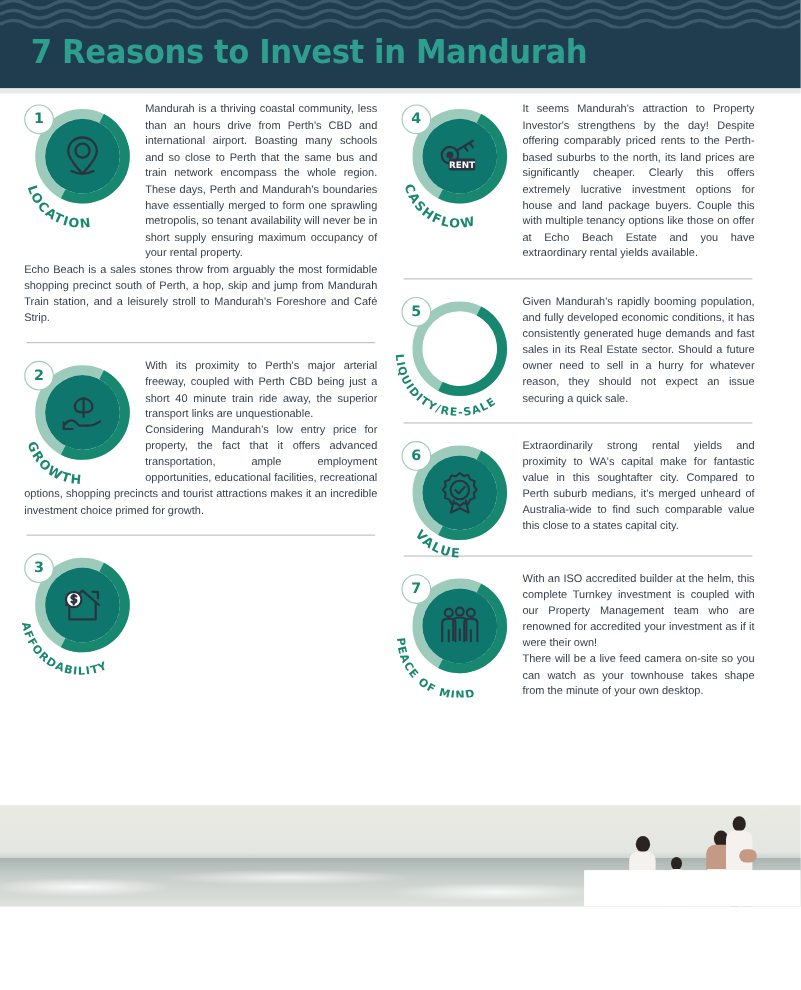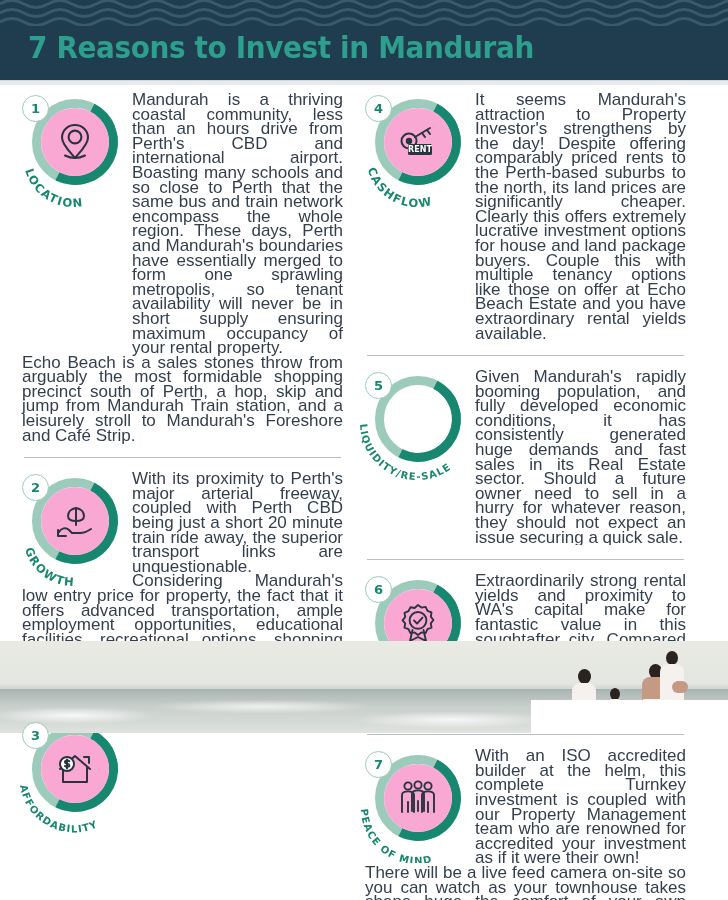--- a/index.html
+++ b/index.html
@@ -2,21 +2,21 @@
 <html><head>
 <meta charset="utf-8">
 <style>
   * { box-sizing: border-box; margin: 0; padding: 0; }
   html, body {
     width: 728px; height: 900px;
     background: #ffffff;
     font-family: "Liberation Sans", sans-serif;
     overflow: hidden;
   }
-  .page { position: relative; width: 728px; height: 733px; background:#fff; }
+  .page { position: relative; width: 728px; height: 824px; background:#fff; }
 
   
   .header {
     position: relative;
     height: 80px;
     background: #1f3d4f;
     overflow: hidden;
   }
   .waves {
     position: absolute; top: 0; left: 0; width: 100%; height: 26px;
@@ -66,21 +66,21 @@
     position: absolute; left: 10px; top: 4px;
     width: 86px; height: 86px; border-radius: 50%;
     border: 9px solid transparent;
     border-right-color: #17876f;
     border-bottom-color: #17876f;
     transform: rotate(-18deg);
   }
   .ring-inner {
     position: absolute; left: 19px; top: 13px;
     width: 68px; height: 68px; border-radius: 50%;
-    background: #f9a8d4;
+    background: #0f766e;
     display: flex; align-items: center; justify-content: center;
   }
   .ring-inner svg { display:block; }
   .num {
     position: absolute; left: 0px; top: 0px;
     width: 27px; height: 27px; border-radius: 50%;
     background: #fff; border: 1.4px solid #9ccabb;
     color: #17876f; font-size: 13px; font-weight: 700;
     display: flex; align-items: center; justify-content: center;
     font-family: "DejaVu Sans", sans-serif;
@@ -95,21 +95,21 @@
     fill: #18876f;
     font-family: "DejaVu Sans", sans-serif;
     font-weight: 700;
     letter-spacing: 1.4px;
   }
   .curve-label.t-loc text { font-size: 11.5px; }
   .curve-label.t-long text { font-size: 10px; letter-spacing: 1.1px; }
 
   
   p.para {
-    font-size: 17px;
+    font-size: 10px;
     line-height: 14.6px;
     color: #333f4c;
     text-align: justify;
     font-family: "Liberation Sans", sans-serif;
     margin-bottom: 11px;
   }
   p.para:last-child { margin-bottom: 0; }
 
   .divider {
     height: 1px; background: #b9bec4;
@@ -209,21 +209,21 @@
           </div>
           <div class="num">2</div>
           <svg class="curve-label t-loc" viewBox="0 0 116 116">
             <defs>
                 <path id="arc2" d="M 8 74 A 50 50 0 0 0 104 84"></path>
               </defs>
             <text><textPath href="#arc2" startOffset="4%">GROWTH</textPath></text>
           </svg>
         </div>
         <div class="body">
-          <p class="para">With its proximity to Perth's major arterial freeway, coupled with Perth CBD being just a short 20 minute train ride away, the superior transport links are unquestionable.</p>
+          <p class="para">With its proximity to Perth's major arterial freeway, coupled with Perth CBD being just a short 40 minute train ride away, the superior transport links are unquestionable.</p>
         </div>
         <p class="para">Considering Mandurah's low entry price for property, the fact that it offers advanced transportation, ample employment opportunities, educational facilities, recreational options, shopping precincts and tourist attractions makes it an incredible investment choice primed for growth.</p>
       </div>
 
       <div class="divider"></div>
 
       <div class="reason">
         <div class="badge-wrap">
           <div class="ring"></div>
           <div class="ring-accent"></div>
@@ -354,21 +354,21 @@
           <svg class="curve-label t-long" viewBox="0 0 116 116">
             <defs>
                 <path id="arc7" d="M 2 62 A 56 56 0 0 0 112 76"></path>
               </defs>
             <text><textPath href="#arc7" startOffset="0%">PEACE OF MIND</textPath></text>
           </svg>
         </div>
         <div class="body">
           <p class="para">With an ISO accredited builder at the helm, this complete Turnkey investment is coupled with our Property Management team who are renowned for accredited your investment as if it were their own!</p>
         </div>
-        <p class="para">There will be a live feed camera on-site so you can watch as your townhouse takes shape huge the comfort of your own desktop.</p>
+        <p class="para">There will be a live feed camera on-site so you can watch as your townhouse takes shape from the minute of your own desktop.</p>
       </div>
 
     </div>
   </div>
 
   <div class="photo">
     <div class="surf"></div>
 
     <div class="fig head" style="left:578px; top:28px; width:13px; height:15px;"></div>
     <div class="fig" style="left:572px; top:42px; width:24px; height:48px; border-radius:8px 8px 0 0;"></div>

